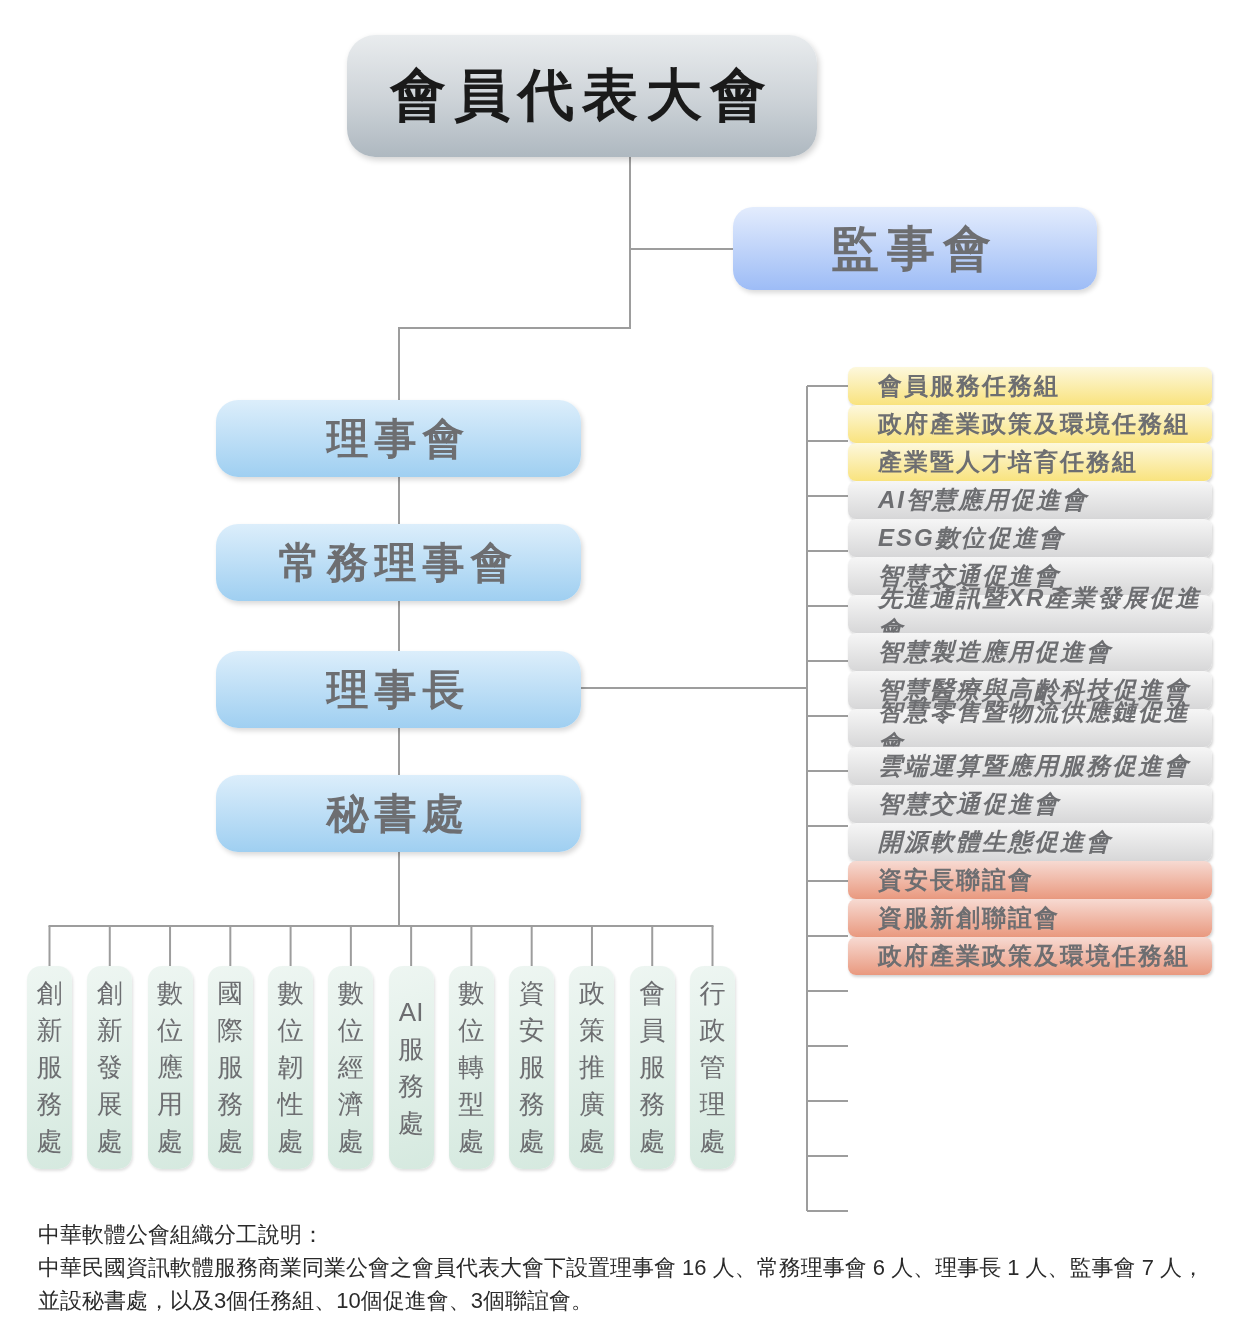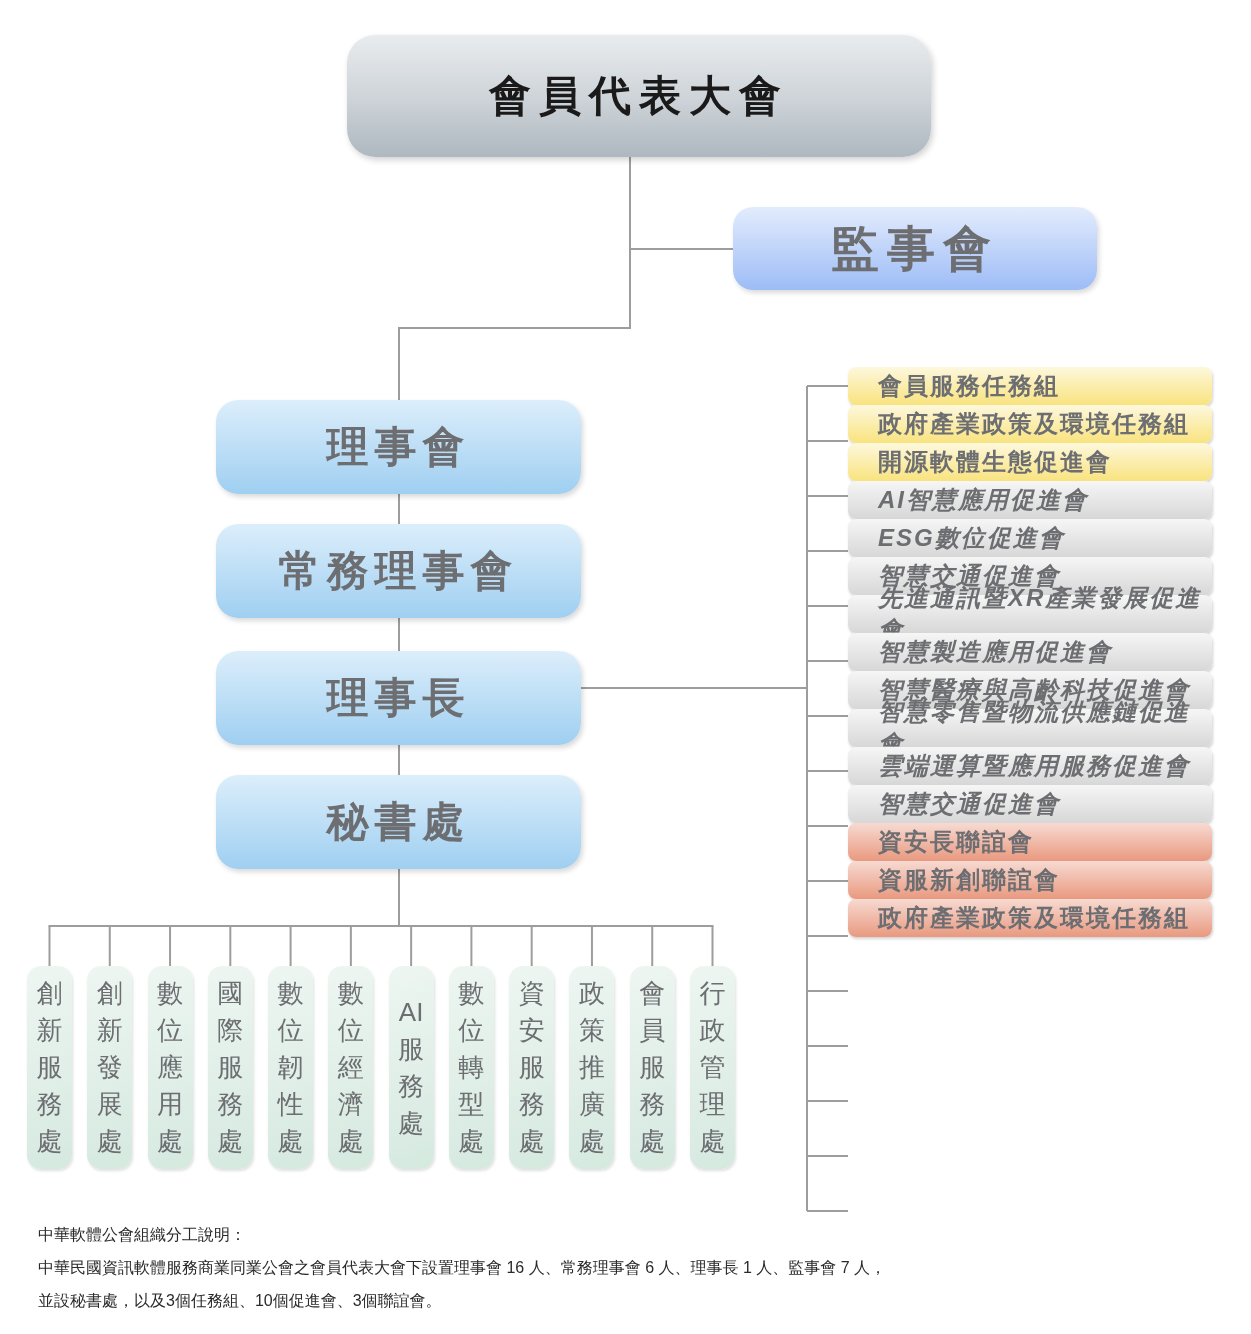--- a/index.html
+++ b/index.html
@@ -6,33 +6,33 @@
   .canvas{
     position:relative;width:1251px;height:1334px;background:#fff;overflow:hidden;
     font-family:"Liberation Sans","DejaVu Sans",sans-serif;
   }
   svg#connectors{position:absolute;left:0;top:0;z-index:0;}
   .box{
     position:absolute;display:flex;align-items:center;justify-content:center;
     font-weight:700;z-index:1;box-sizing:border-box;
   }
   .top-box{
-    left:347px;top:35px;width:584px;height:122px;border-radius:28px;
+    left:347px;top:35px;width:470px;height:122px;border-radius:28px;
     background:linear-gradient(180deg,var(--assembly-top,#e9ecee) 0%,#ccd2d7 55%,var(--assembly-bottom,#aeb8c0) 100%);
-    color:var(--assembly-text,#1a1a1a);font-size:42px;letter-spacing:8px;
+    color:var(--assembly-text,#1a1a1a);font-size:56px;letter-spacing:8px;
     box-shadow:2px 3px 6px rgba(0,0,0,.18);
   }
   .supervisor-box{
     left:733px;top:207px;width:364px;height:83px;border-radius:20px;
     background:linear-gradient(180deg,var(--supervisor-top,#e3ecfd) 0%,var(--supervisor-bottom,#9dbcf6) 100%);
     color:var(--heading-text,#6d6e71);font-size:48px;letter-spacing:8px;
     box-shadow:2px 3px 5px rgba(0,0,0,.15);
   }
   .mid-box{
-    left:216px;width:365px;height:94px;border-radius:22px;
+    left:216px;width:365px;height:77px;border-radius:22px;
     background:linear-gradient(180deg,var(--blue-top,#dcEEfb) 0%,var(--blue-bottom,#9fcff1) 100%);
     color:var(--heading-text,#6d6e71);font-size:42px;letter-spacing:6px;
     box-shadow:2px 3px 5px rgba(0,0,0,.15);
   }
   #right-col{
     position:absolute;left:848px;top:367px;width:364px;z-index:1;
     display:flex;flex-direction:column;
   }
   .right-item{
     height:38px;border-radius:8px;display:flex;align-items:center;
@@ -52,21 +52,21 @@
     background:linear-gradient(160deg,var(--department-top,#eef6f2) 0%,var(--department-bottom,#d5e9df) 100%);
     display:flex;align-items:center;justify-content:center;
     box-shadow:1px 2px 3px rgba(0,0,0,.12);
   }
   .dept-label{
     white-space:pre-line;font-size:26px;line-height:37px;font-weight:500;
     color:var(--heading-text,#6d6e71);text-align:center;
   }
   .footer{
     position:absolute;left:38px;top:1218px;width:1205px;z-index:1;
-    font-size:16px;line-height:33px;color:#2a2a2a;font-weight:400;
+    font-size:22px;line-height:33px;color:#2a2a2a;font-weight:400;
   }
 </style>
 </head>
 <body>
 
 <div class="canvas">
 
   <svg id="connectors" width="1251" height="1334">
       <line x1="630" y1="157" x2="630" y2="329" stroke="#9d9d9d" stroke-width="2"></line>
       <line x1="630" y1="249" x2="733" y2="249" stroke="#9d9d9d" stroke-width="2"></line>
@@ -131,48 +131,51 @@
   </div>
 
   <div id="right-col">
       <div class="right-item task">
         <span>會員服務任務組</span>
       </div>
       <div class="right-item task">
         <span>政府產業政策及環境任務組</span>
       </div>
       <div class="right-item task">
+        <span>產業暨人才培育任務組</span>
+      </div>
+      <div class="right-item promotion">
+        <span>AI智慧應用促進會</span>
+      </div>
+      <div class="right-item promotion">
+        <span>ESG數位促進會</span>
+      </div>
+      <div class="right-item promotion">
+        <span>智慧交通促進會</span>
+      </div>
+      <div class="right-item promotion">
+        <span>先進通訊暨XR產業發展促進會</span>
+      </div>
+      <div class="right-item promotion">
+        <span>智慧製造應用促進會</span>
+      </div>
+      <div class="right-item promotion">
+        <span>智慧醫療與高齡科技促進會</span>
+      </div>
+      <div class="right-item promotion">
+        <span>智慧零售暨物流供應鏈促進會</span>
+      </div>
+      <div class="right-item promotion">
+        <span>雲端運算暨應用服務促進會</span>
+      </div>
+      <div class="right-item promotion">
+        <span>智慧交通促進會</span>
+      </div>
+      <div class="right-item promotion">
         <span>開源軟體生態促進會</span>
-      </div>
-      <div class="right-item promotion">
-        <span>AI智慧應用促進會</span>
-      </div>
-      <div class="right-item promotion">
-        <span>ESG數位促進會</span>
-      </div>
-      <div class="right-item promotion">
-        <span>智慧交通促進會</span>
-      </div>
-      <div class="right-item promotion">
-        <span>先進通訊暨XR產業發展促進會</span>
-      </div>
-      <div class="right-item promotion">
-        <span>智慧製造應用促進會</span>
-      </div>
-      <div class="right-item promotion">
-        <span>智慧醫療與高齡科技促進會</span>
-      </div>
-      <div class="right-item promotion">
-        <span>智慧零售暨物流供應鏈促進會</span>
-      </div>
-      <div class="right-item promotion">
-        <span>雲端運算暨應用服務促進會</span>
-      </div>
-      <div class="right-item promotion">
-        <span>智慧交通促進會</span>
       </div>
       <div class="right-item fellowship">
         <span>資安長聯誼會</span>
       </div>
       <div class="right-item fellowship">
         <span>資服新創聯誼會</span>
       </div>
       <div class="right-item fellowship">
         <span>政府產業政策及環境任務組</span>
       </div>

